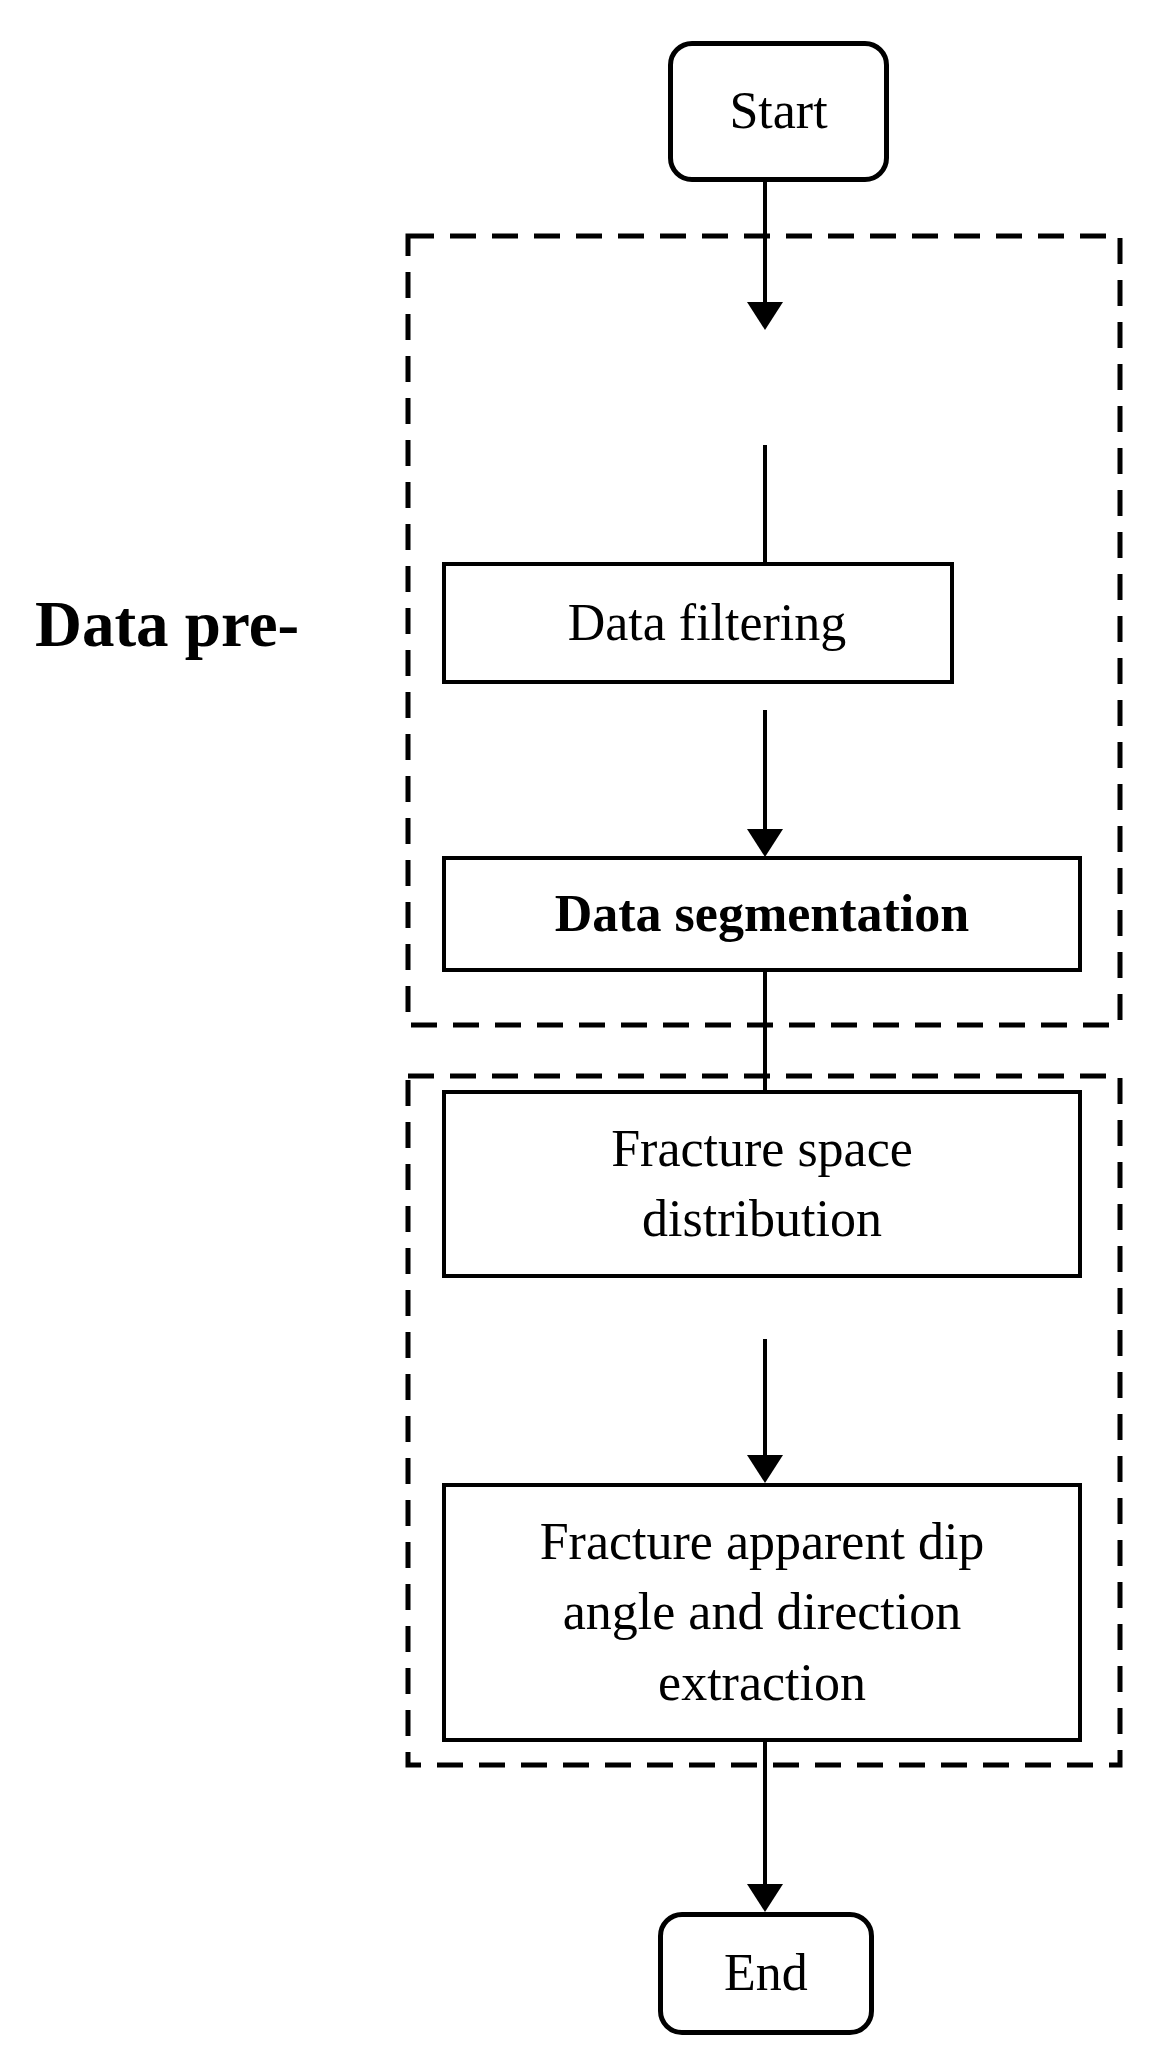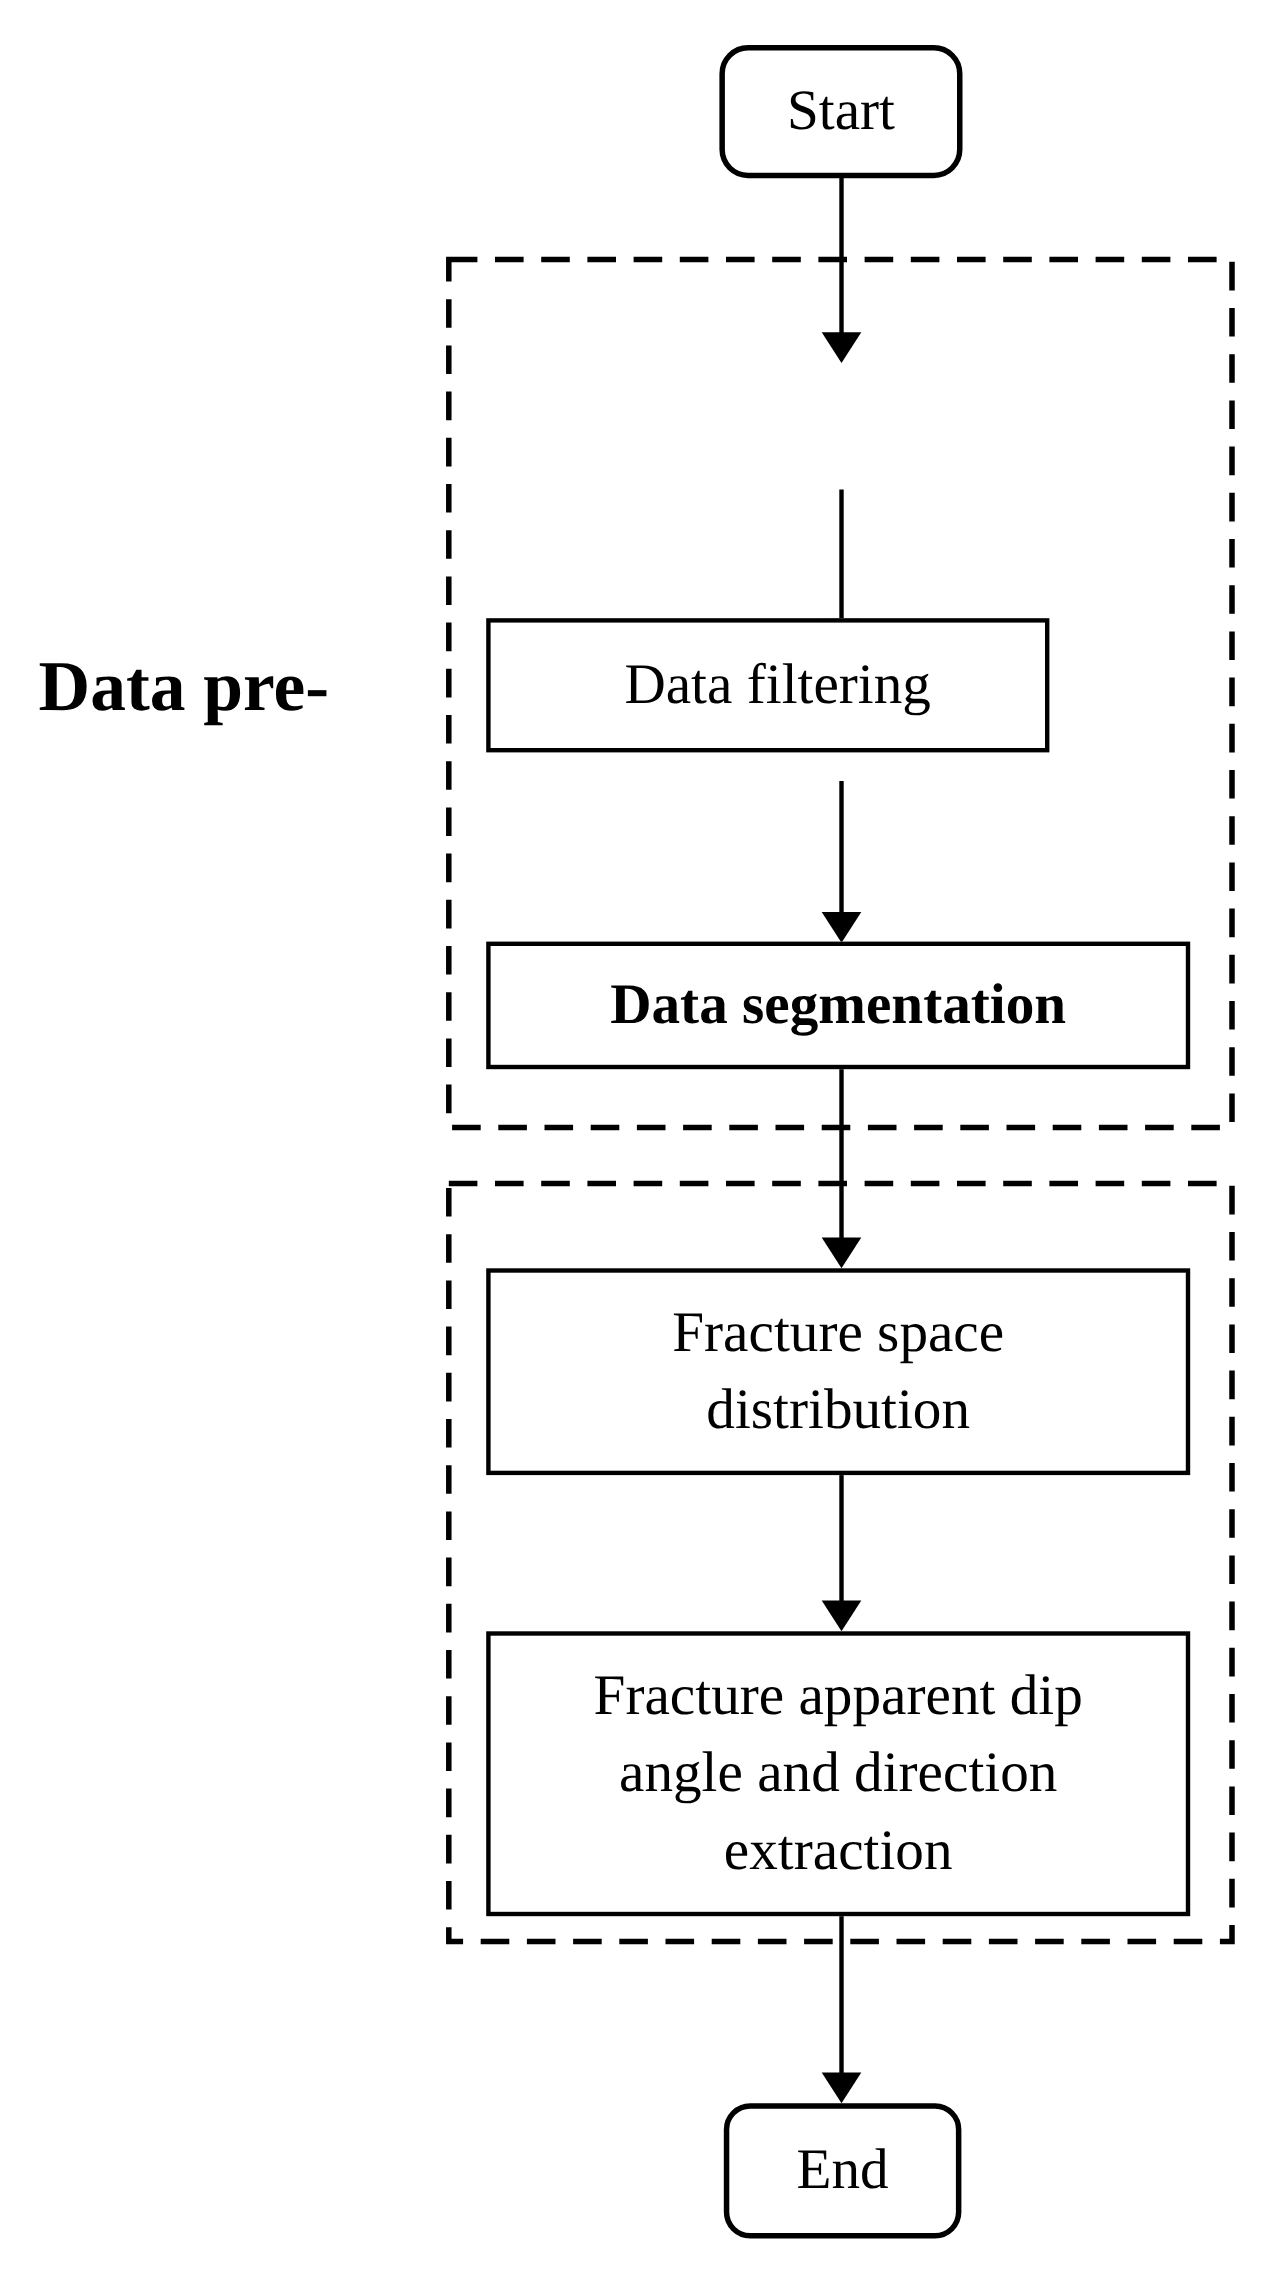--- a/index.html
+++ b/index.html
@@ -71,34 +71,34 @@
     <g>
       <line x1="765" y1="1339" x2="765" y2="1459" stroke="#000000" stroke-width="4"></line>
       <polygon points="747,1455 783,1455 765,1483" fill="#000000"></polygon>
     </g>
     <g>
       <line x1="765" y1="1740" x2="765" y2="1888" stroke="#000000" stroke-width="4"></line>
       <polygon points="747,1884 783,1884 765,1912" fill="#000000"></polygon>
     </g>
   </svg>
 
-  <div class="node terminal" style="left:654px; top:41px; width:221px; height:121px;border-radius:26px;">
+  <div class="node terminal" style="left:668px; top:41px; width:221px; height:141px;">
     <span class="inner">Start</span>
   </div>
 
 
   <div class="node" style="left:442px; top:562px; width:512px; height:122px;padding-left:18px;">
     <span class="inner">Data filtering</span>
   </div>
 
   <div class="node" style="left:442px; top:856px; width:640px; height:116px;font-weight:bold;">
     <span class="inner">Data segmentation</span>
   </div>
 
-  <div class="node" style="left:442px; top:1153px; width:640px; height:188px;">
+  <div class="node" style="left:442px; top:1090px; width:640px; height:188px;">
     <span class="inner">Fracture space distribution</span>
   </div>
 
   <div class="node terminal" style="left:658px; top:1912px; width:216px; height:123px;">
     <span class="inner">End</span>
   </div>
 
   <div class="node" style="left:442px; top:1483px; width:640px; height:259px;">
     <span class="inner">Fracture apparent dip angle and direction extraction</span>
   </div>

